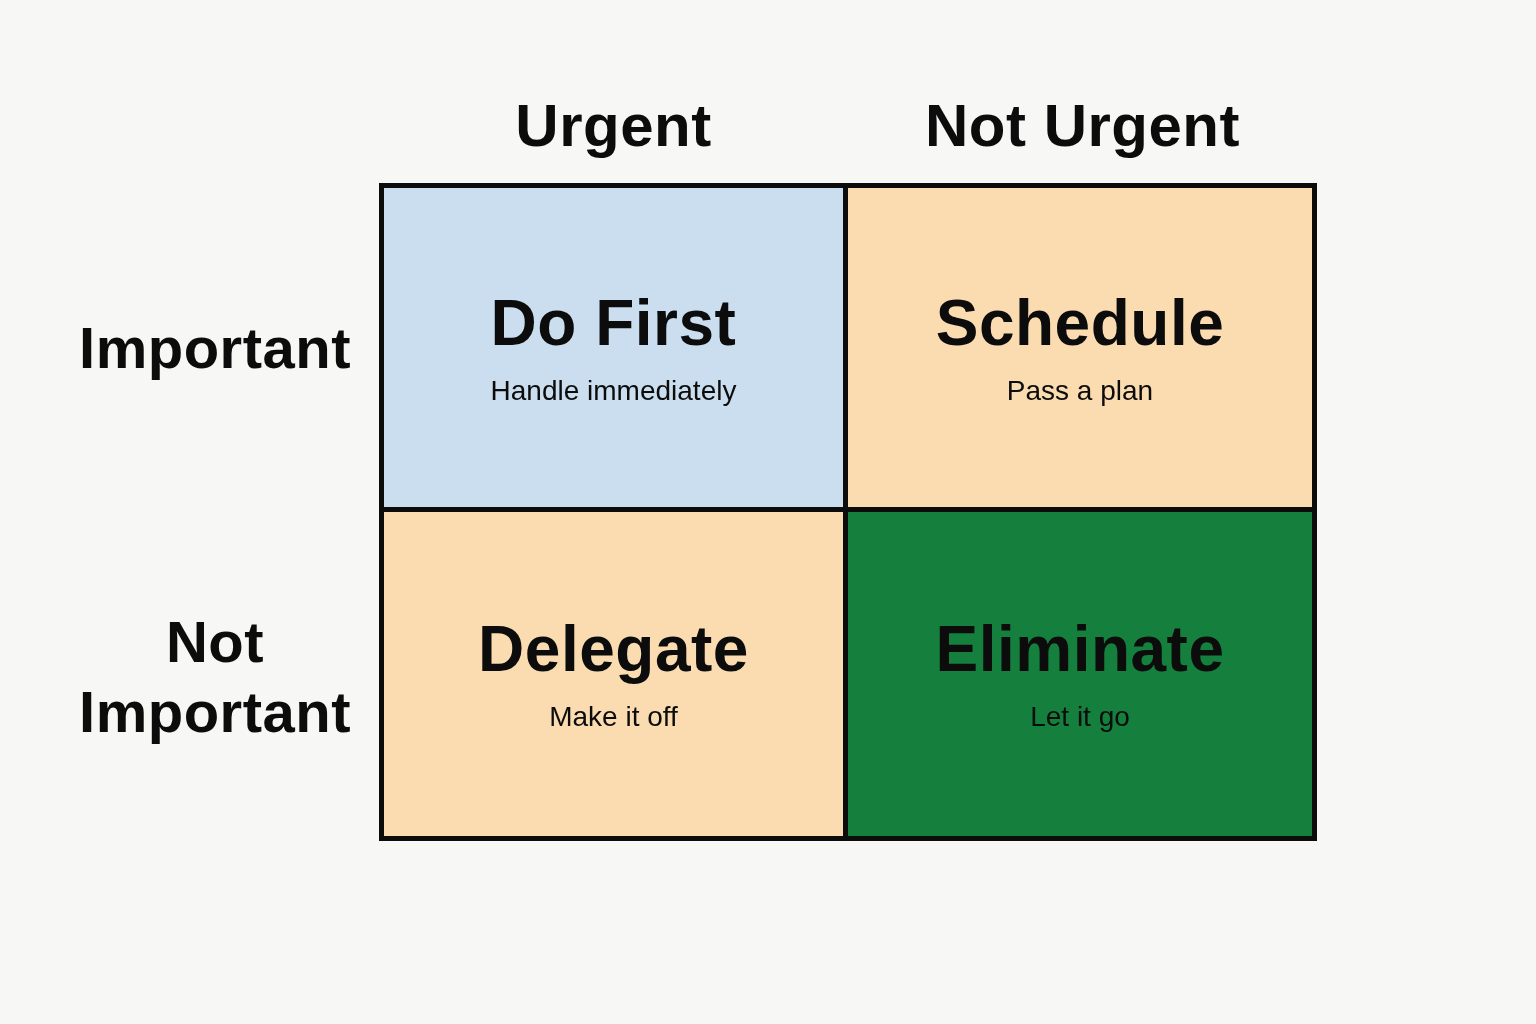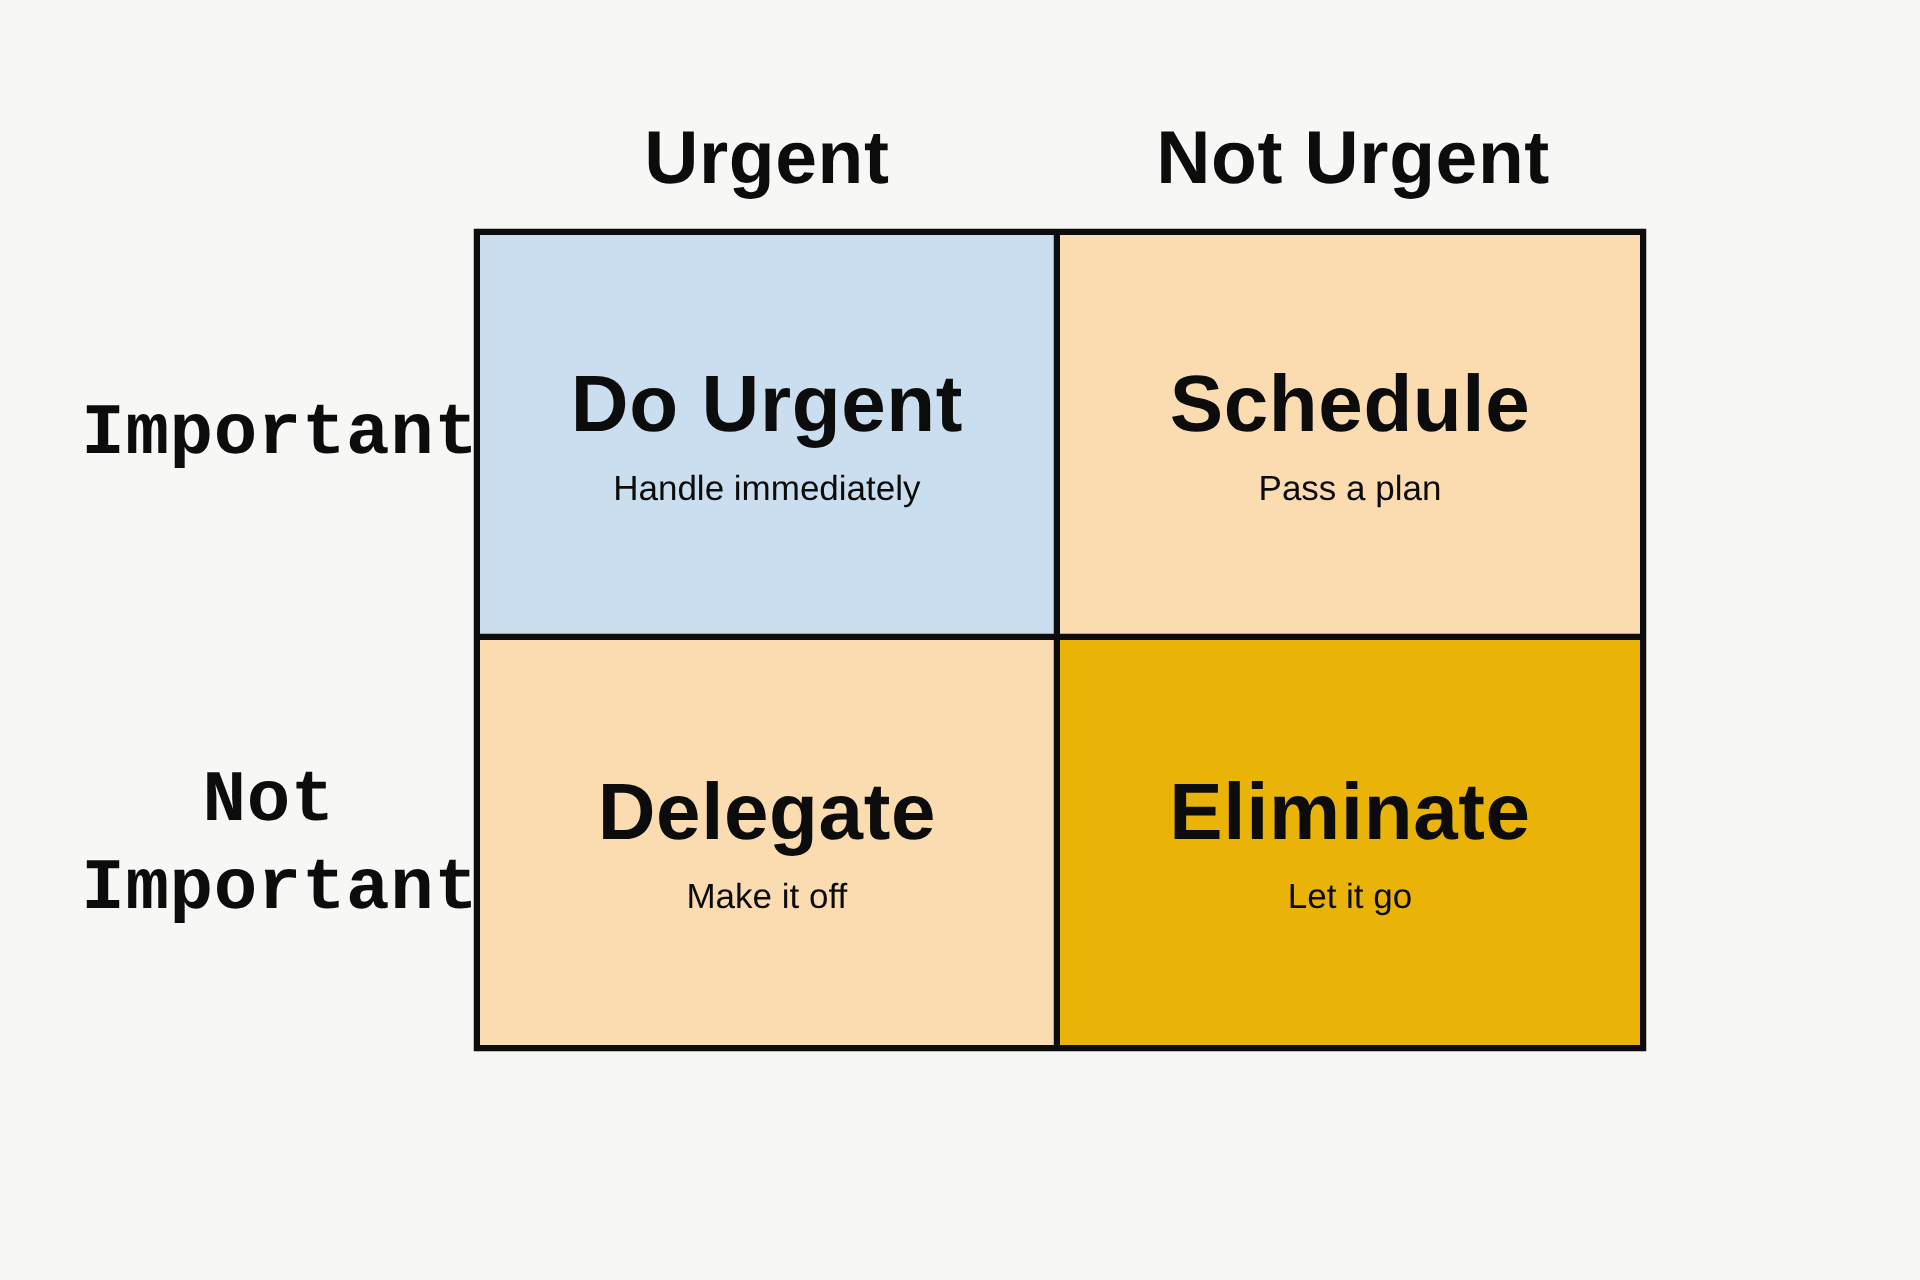--- a/index.html
+++ b/index.html
@@ -36,21 +36,20 @@
     width: 379px; height: 658px;
     display: flex;
     flex-direction: column;
   }
   .row-header {
     flex: 1;
     display: flex;
     align-items: center;
     justify-content: flex-end;
     padding-right: 14px;
-    font-family: Liberation Mono, monospace;
   }
   .row-header .row-label-text {
     display: block;
     width: 300px;
     text-align: center;
     font-size: 58px;
     font-weight: 700;
     line-height: 1.2;
     letter-spacing: 0.5px;
   }
@@ -106,33 +105,33 @@
       <span class="row-label-text">Important</span>
     </div>
     <div class="row-header">
       <span class="row-label-text">Not Important</span>
     </div>
   </div>
 
   <div class="grid">
 
     <div class="quadrant q-tl" style="background-color: rgb(203, 222, 239);">
-      <div class="q-title">Do Urgent</div>
+      <div class="q-title">Do First</div>
       <div class="q-subtitle">Handle immediately</div>
     </div>
 
     <div class="quadrant q-tr" style="background-color: rgb(251, 220, 176); align-items: center;">
       <div class="q-title">Schedule</div>
       <div class="q-subtitle">Pass a plan</div>
     </div>
 
     <div class="quadrant q-bl" style="background-color: rgb(251, 220, 176);">
       <div class="q-title">Delegate</div>
       <div class="q-subtitle">Make it off</div>
     </div>
 
-    <div class="quadrant q-br" style="background-color: #eab308;">
+    <div class="quadrant q-br" style="background-color: #15803d;">
       <div class="q-title">Eliminate</div>
       <div class="q-subtitle">Let it go</div>
     </div>
 
   </div>
 </div>
 
 </body></html>

